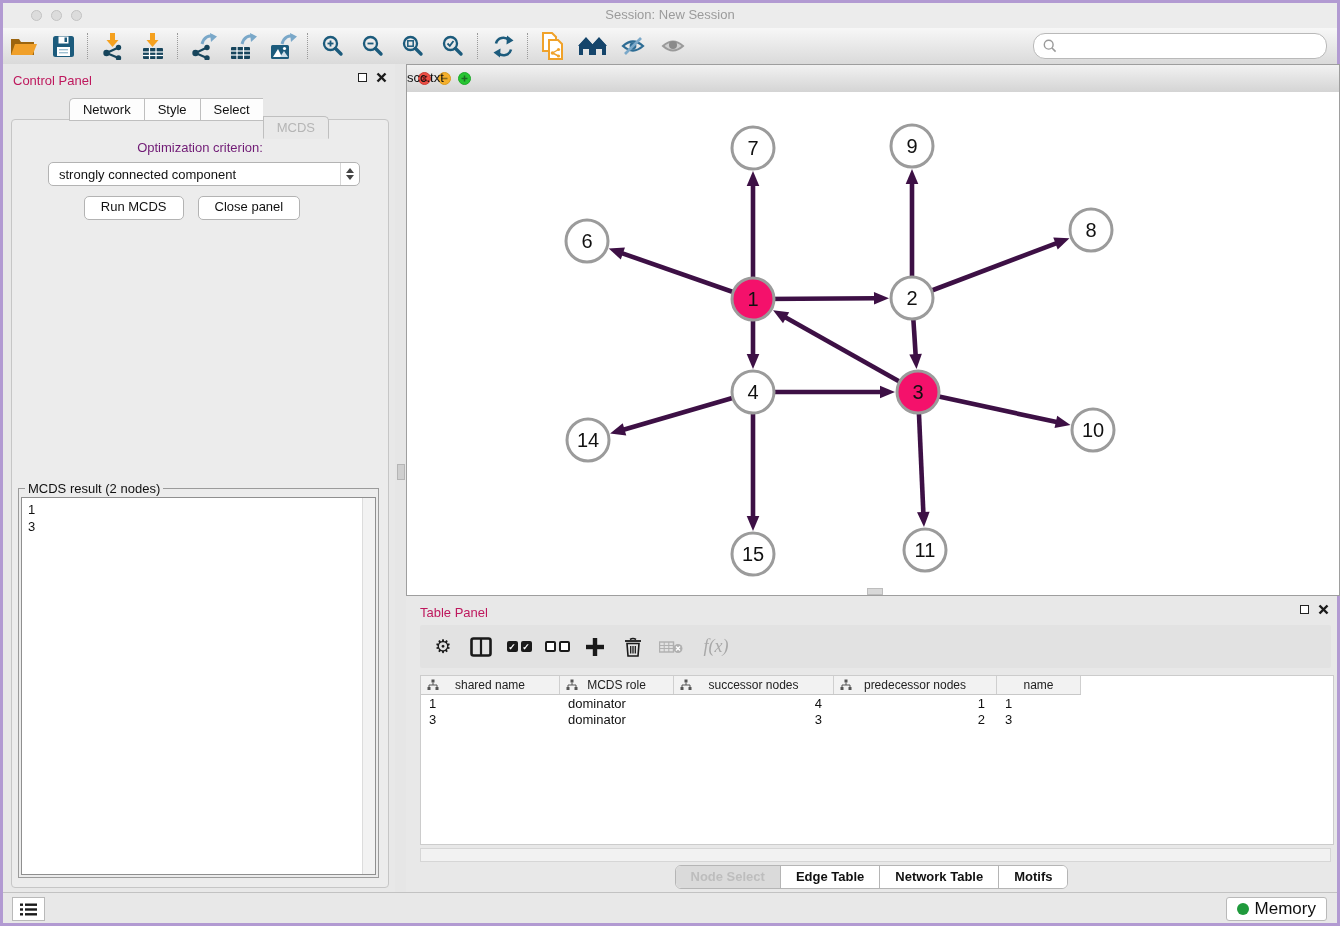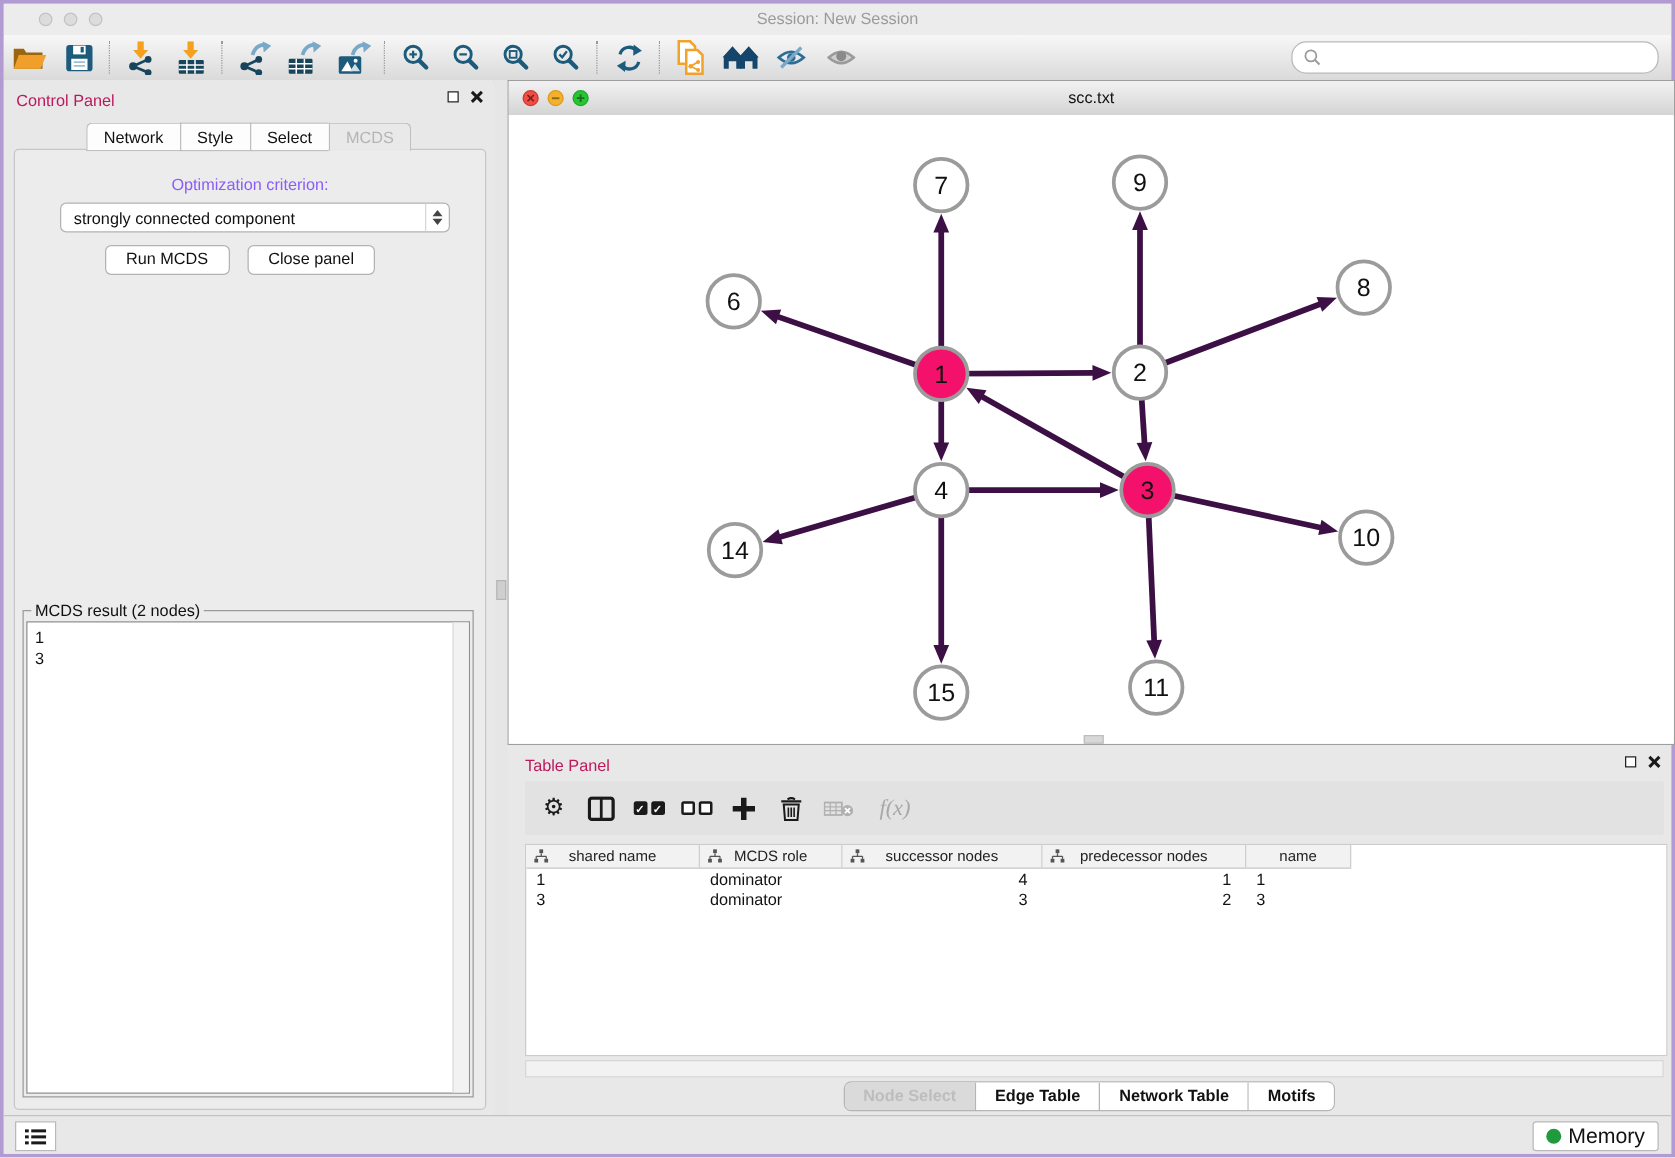--- a/index.html
+++ b/index.html
@@ -21,23 +21,23 @@
 
   
   #control-panel{position:absolute;left:0;top:61px;width:392px;bottom:30px;background:#e8e8e8;}
   .panel-title{position:absolute;left:10px;top:9px;font-size:13px;color:#be185d;}
   .panel-btns{position:absolute;right:8px;top:8px;display:flex;gap:9px;align-items:center;}
   .float-ico{width:9px;height:9px;border:1.5px solid #222;box-sizing:border-box;background:#fff;}
   #cp-tabs{position:absolute;left:0;right:0;top:34px;display:flex;justify-content:center;z-index:2;}
   .cp-tab{height:21px;line-height:21px;padding:0 13px;font-size:13px;background:#fdfdfd;border:1px solid #bfbfbf;border-right:none;color:#111;}
   .cp-tab:first-child{border-top-left-radius:5px;}
   .cp-tab:last-child{border-right:1px solid #bfbfbf;border-top-right-radius:5px;}
-  .cp-tab.selected{background:#e9e9e9;color:#b5b5b5;border-bottom:1px solid #e9e9e9;}
+  .cp-tab.selected{background:#e9e9e9;color:#b5b5b5;border-bottom:1px solid #e9e9e9;margin-top:18px;}
   #cp-body{position:absolute;left:8px;right:6px;top:55px;bottom:5px;background:#ececec;border:1px solid #c6c6c6;border-radius:4px;}
-  #opt-label{position:absolute;left:0;right:0;top:20px;text-align:center;font-size:13px;color:#8b5cf6;}
+  #opt-label{position:absolute;left:0;right:0;top:20px;text-align:center;font-size:13px;color:#701a75;}
   #criterion-select{position:absolute;left:36px;top:42px;width:310px;height:22px;background:#fff;border:1px solid #b3b3b3;border-radius:5px;display:flex;align-items:center;}
   #criterion-select .val{flex:1;font-size:13px;padding-left:10px;color:#111;}
   .stepper{width:18px;height:100%;border-left:1px solid #d7d7d7;display:flex;flex-direction:column;align-items:center;justify-content:center;gap:2px;}
   .tri-up{width:0;height:0;border-left:4px solid transparent;border-right:4px solid transparent;border-bottom:5px solid #444;}
   .tri-dn{width:0;height:0;border-left:4px solid transparent;border-right:4px solid transparent;border-top:5px solid #444;}
   #cp-buttons{position:absolute;left:0;right:16px;top:76px;display:flex;justify-content:center;gap:14px;}
   .aqua-btn{height:22px;line-height:20px;padding:0 16px;background:#fff;border:1px solid #b3b3b3;border-radius:5px;font-size:13px;color:#111;}
   #result-box{position:absolute;left:6px;right:9px;top:368px;bottom:9px;border:1px solid #9b9b9b;}
   #result-title{position:absolute;left:6px;top:-8px;background:#ececec;padding:0 3px;font-size:13px;color:#111;}
   #result-area{position:absolute;left:2px;right:2px;top:8px;bottom:2px;background:#fff;border:1px solid #8f8f8f;}
@@ -45,21 +45,21 @@
   #result-scroll{position:absolute;right:0;top:0;bottom:0;width:12px;background:#f2f2f2;border-left:1px solid #dcdcdc;}
 
   
   #v-splitter{position:absolute;left:392px;top:61px;width:11px;bottom:30px;background:#e6e6e6;}
   .knob-v{position:absolute;left:2px;top:400px;width:6px;height:14px;background:#cfcfcf;border:1px solid #b5b5b5;}
 
   
   #net-frame{position:absolute;left:403px;top:61px;width:934px;height:532px;border:1px solid #9e9e9e;box-sizing:border-box;background:#fff;}
   #net-titlebar{position:absolute;left:0;top:0;right:0;height:27px;background:linear-gradient(#f2f2f2,#d4d4d4);border-bottom:1px solid #a5a5a5;}
   .tl2{position:absolute;top:7px;width:13px;height:13px;border-radius:50%;box-sizing:border-box;display:flex;align-items:center;justify-content:center;}
-  #net-title{position:absolute;left:0;right:0;top:5px;text-align:center;font-size:13px;color:#111;}
+  #net-title{position:absolute;left:0;right:0;top:5px;text-align:left;font-size:13px;color:#111;}
   #graph-canvas{position:absolute;left:0;top:27px;right:0;bottom:0;background:#fff;overflow:hidden;}
   .knob-h{position:absolute;left:460px;bottom:0px;width:14px;height:5px;background:#d8d8d8;border:1px solid #bdbdbd;}
 
   
   #table-panel{position:absolute;left:403px;top:593px;right:0;bottom:30px;background:#e8e8e8;}
   #tp-toolbar{position:absolute;left:14px;right:6px;top:29px;height:43px;background:#e2e2e2;border-radius:2px;display:flex;align-items:center;gap:8px;padding-left:8px;box-sizing:border-box;}
   .tpbtn{width:30px;height:30px;display:flex;align-items:center;justify-content:center;}
   .cb{width:11px;height:11px;border-radius:2px;box-sizing:border-box;display:flex;align-items:center;justify-content:center;}
   .cb.on{background:#1a1a1a;color:#fff;font-size:9px;font-weight:bold;}
   .cb.off{border:2px solid #1a1a1a;background:#fff;}

